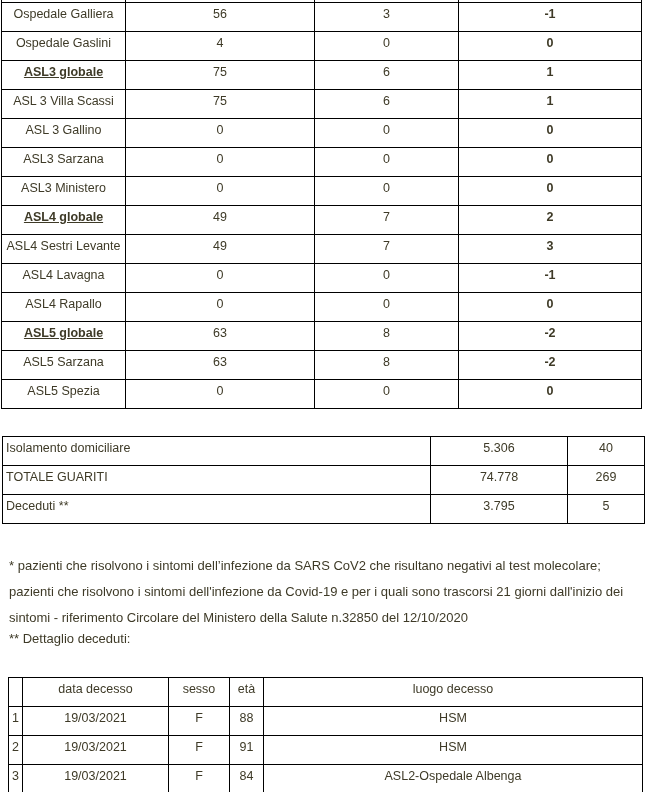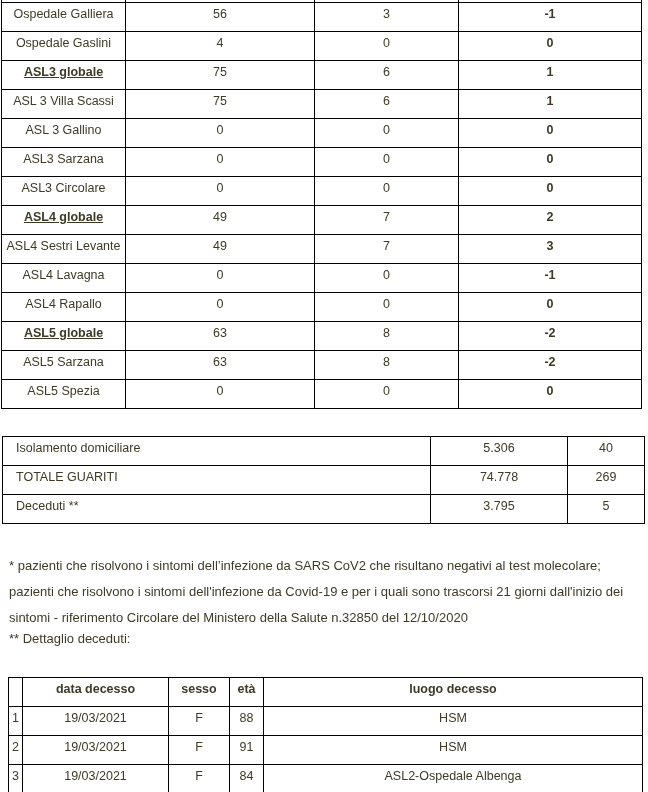--- a/index.html
+++ b/index.html
@@ -37,36 +37,36 @@
     white-space: nowrap;
   }
   
   .t1 { top: -27px; left: 1px; width: 640px; }
   .t1 .cut td { border-top: none; }
   .t1 td.lbl { }
   .t1 tr.bold td.lbl { font-weight: bold; text-decoration: underline; }
   .t1 td.delta { font-weight: bold; }
   
   .t2 { top: 436px; left: 2px; width: 642px; }
-  .t2 td.lbl { text-align: left; padding-left: 13px; margin-left: 48px; }
+  .t2 td.lbl { text-align: left; padding-left: 3px; margin-left: 48px; }
   .t2 td.delta { font-weight: normal; }
   
   .note {
     position: absolute;
     left: 5px;
     width: 640px;
     font-size: 13px;
     line-height: 26px;
     margin: 4px;
   }
   .note-molecular { top: 549px; }
   .note-detail { top: 622px; }
   
   .t3 { top: 677px; left: 8px; width: 634px; }
-  .t3 tr.hdr td { font-weight: bold; margin-left: 42px; }
+  .t3 tr.hdr td { font-weight: normal; margin-left: 42px; }
 </style>
 </head>
 <body>
 
 <div class="page">
 
   <table class="t1">
     <colgroup>
       <col style="width:124px">
         <col style="width:189px">
@@ -110,21 +110,21 @@
         <td>0</td>
         <td class="delta">0</td>
       </tr>
       <tr>
         <td class="lbl">ASL3 Sarzana</td>
         <td>0</td>
         <td>0</td>
         <td class="delta">0</td>
       </tr>
       <tr>
-        <td class="lbl">ASL3 Circolare</td>
+        <td class="lbl">ASL3 Ministero</td>
         <td>0</td>
         <td>0</td>
         <td class="delta">0</td>
       </tr>
       <tr class="bold">
         <td class="lbl">ASL4 globale</td>
         <td>49</td>
         <td>7</td>
         <td class="delta">2</td>
       </tr>

